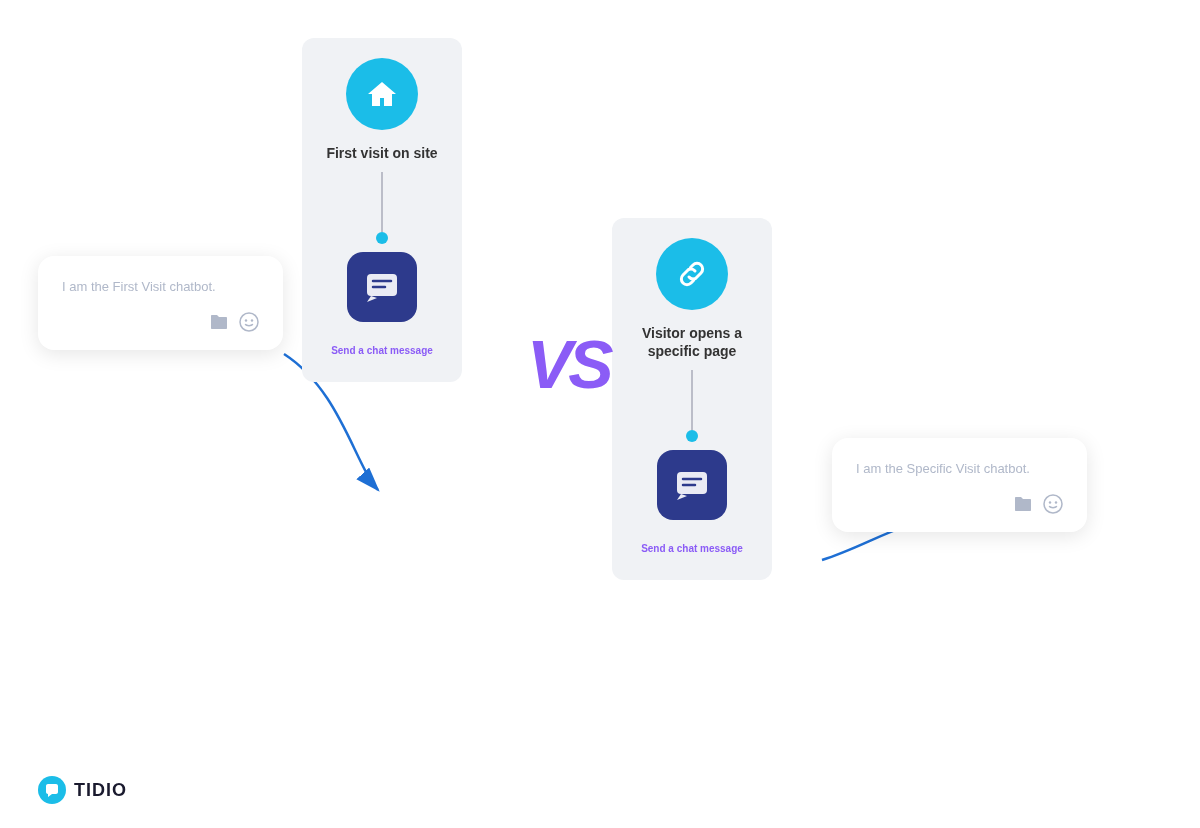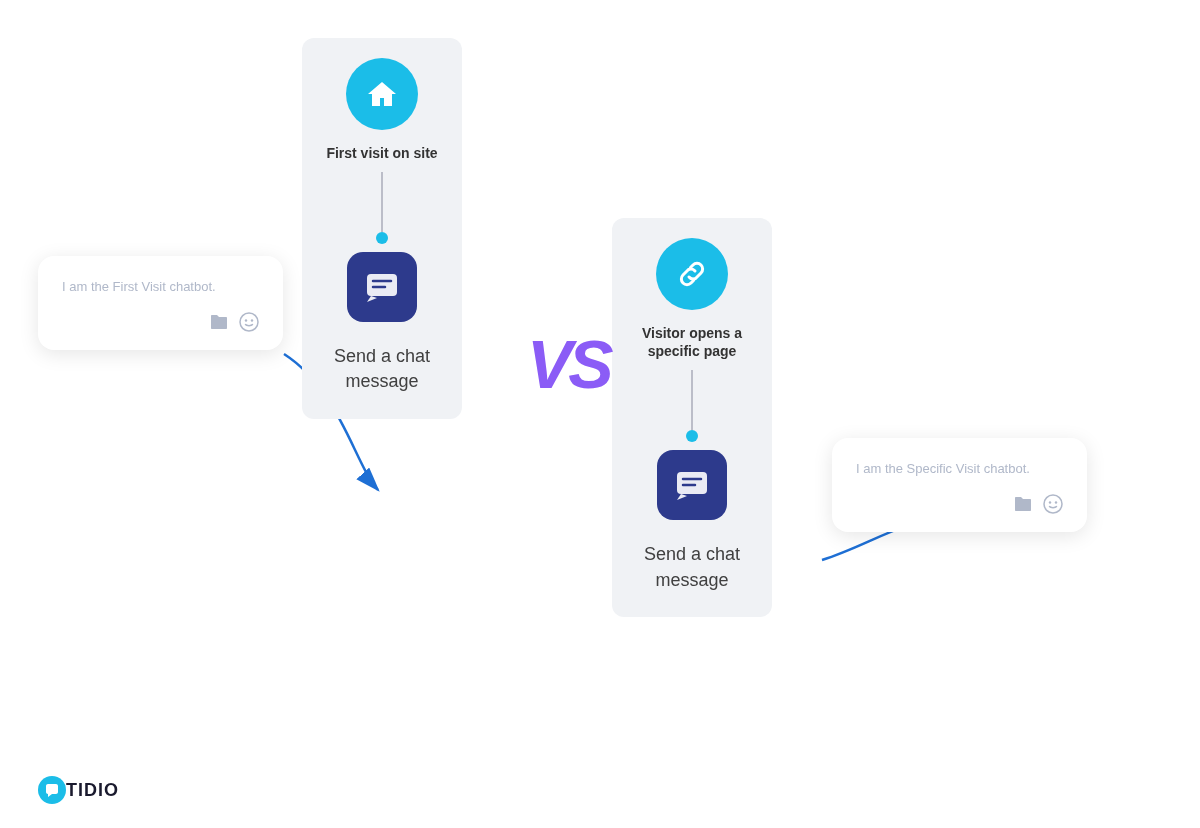--- a/index.html
+++ b/index.html
@@ -45,23 +45,23 @@
       border-radius: 16px;
       background: #2d3a8c;
       display: flex;
       align-items: center;
       justify-content: center;
       margin-bottom: 12px;
       flex-shrink: 0;
     }
 
     .action-label {
-      font-size: 18px;
-      font-weight: 400;
-      color: #404040;
+      font-size: 10px;
+      font-weight: 700;
+      color: #8b5cf6;
       text-align: center;
       line-height: 1.4;
     }
 
     
     .chat-bubble {
       position: absolute;
       background: #ffffff;
       border-radius: 16px;
       padding: 22px 24px 18px;
@@ -118,20 +118,21 @@
       pointer-events: none;
     }
 
     
     .tidio-logo {
       position: absolute;
       bottom: 24px;
       left: 38px;
       display: flex;
       align-items: center;
+      gap: 8px;
     }
 
     .tidio-logo-icon {
       width: 28px;
       height: 28px;
     }
 
     .tidio-logo-text {
       font-size: 18px;
       font-weight: 700;

